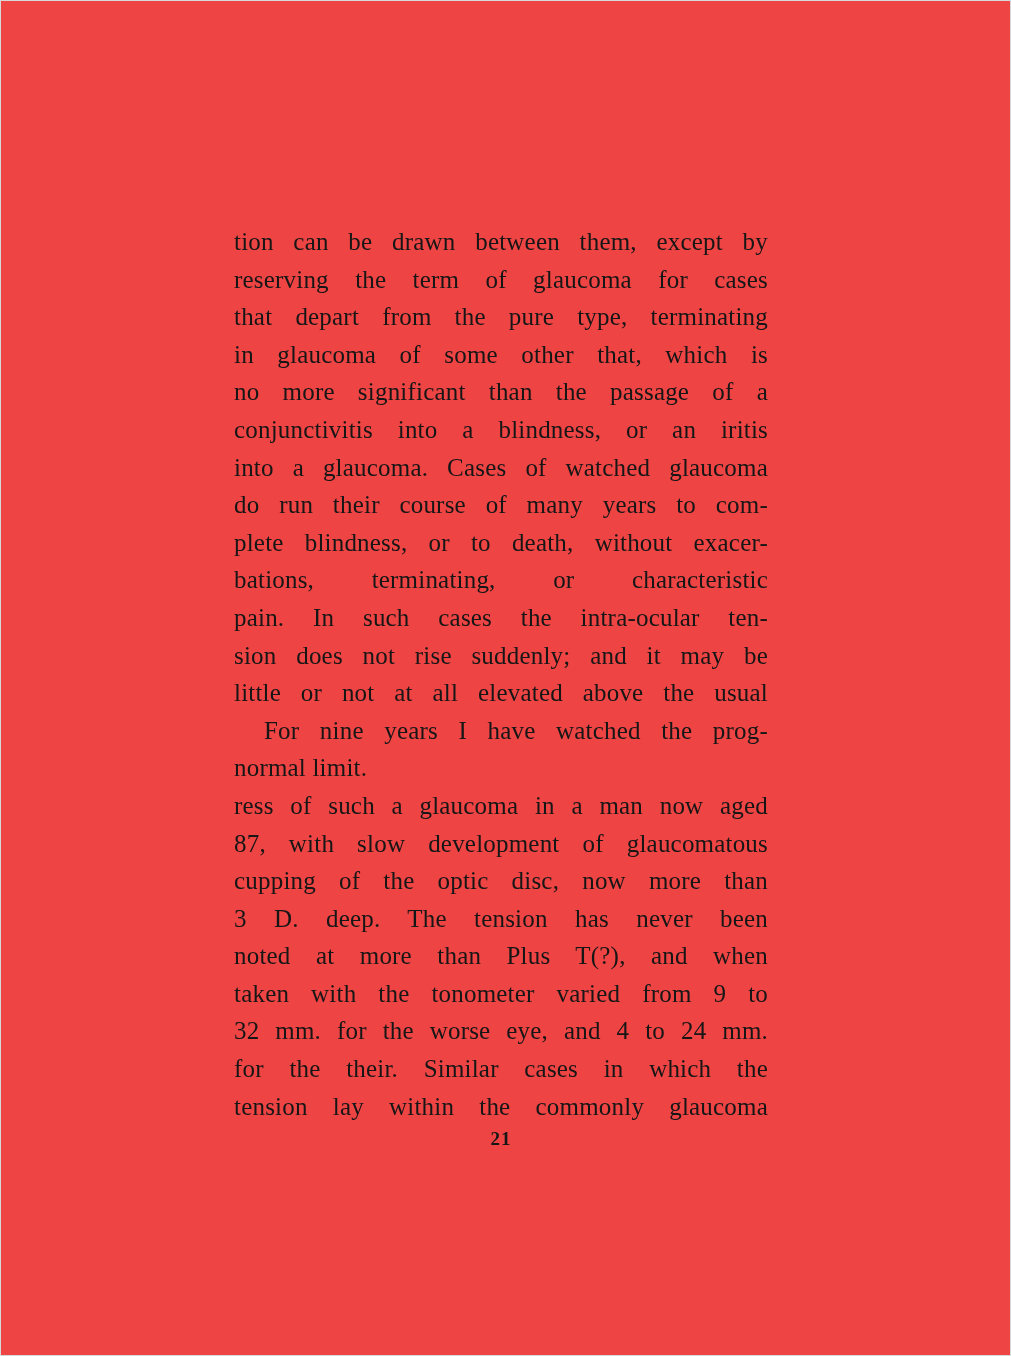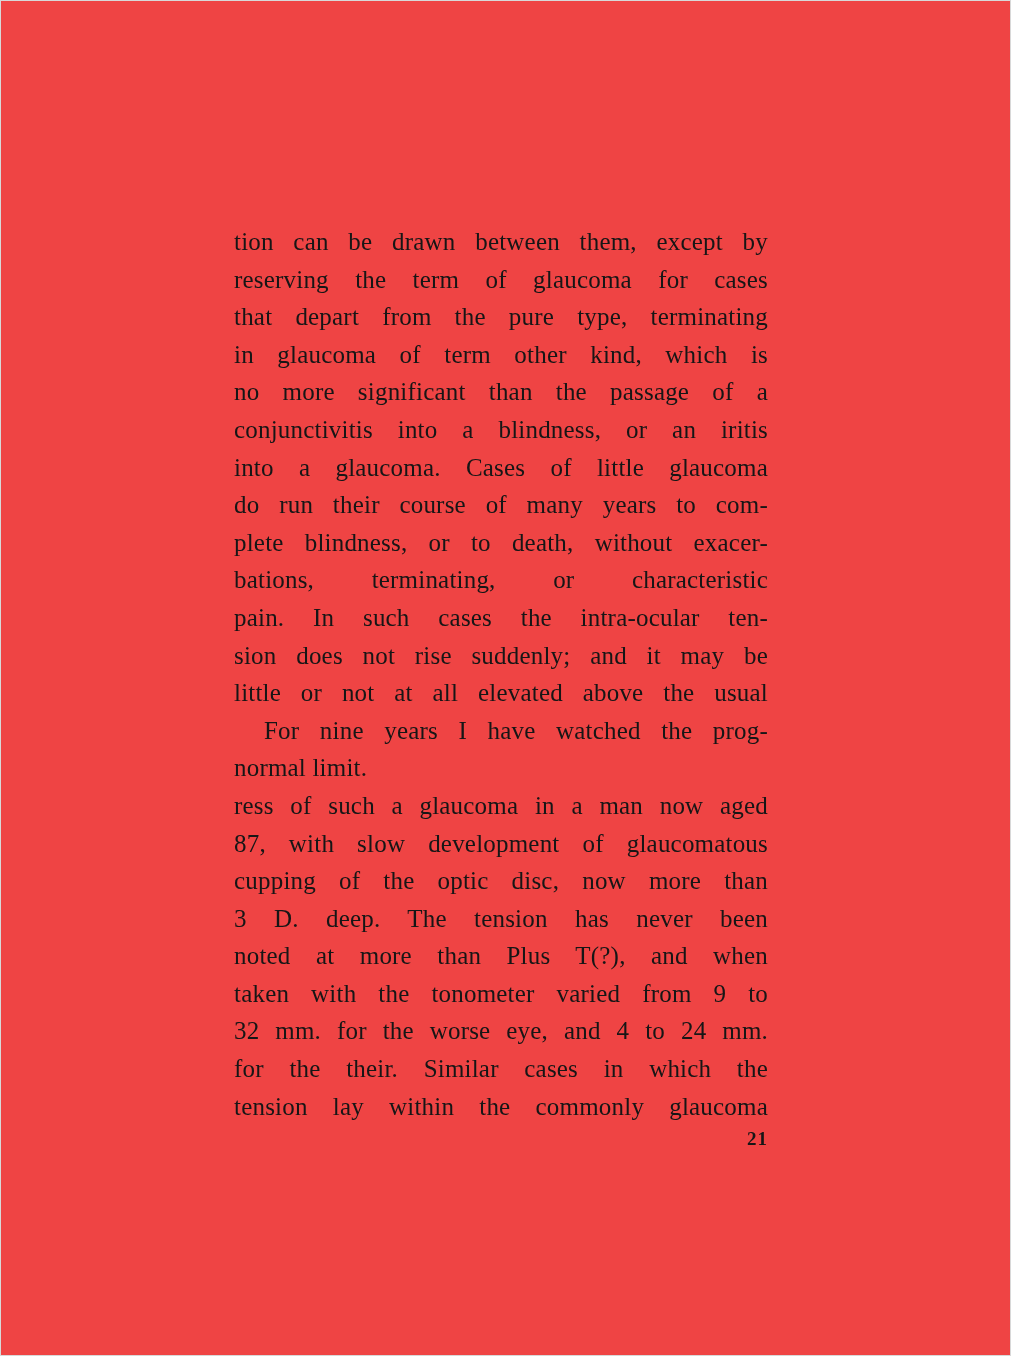--- a/index.html
+++ b/index.html
@@ -37,38 +37,38 @@
     text-align-last: left;
   }
   .line.indent {
     text-indent: 30px;
   }
   .page-number {
     position: absolute;
     left: 233px;
     top: 1127px;
     width: 534px;
-    text-align: right;
+    text-align: center;
     font-size: 19px;
     font-weight: bold;
     letter-spacing: 1px;
   }
 </style>
 </head>
 <body>
 
 <div class="page">
   <div class="text-block" id="text-block">
       <div class="line">tion can be drawn between them, except by</div>
       <div class="line">reserving the term of glaucoma for cases</div>
       <div class="line">that depart from the pure type, terminating</div>
-      <div class="line">in glaucoma of term other kind, which is</div>
+      <div class="line">in glaucoma of some other that, which is</div>
       <div class="line">no more significant than the passage of a</div>
       <div class="line">conjunctivitis into a blindness, or an iritis</div>
-      <div class="line">into a glaucoma.  Cases of little glaucoma</div>
+      <div class="line">into a glaucoma.  Cases of watched glaucoma</div>
       <div class="line">do run their course of many years to com-</div>
       <div class="line">plete blindness, or to death, without exacer-</div>
       <div class="line">bations, terminating, or characteristic</div>
       <div class="line">pain.  In such cases the intra-ocular ten-</div>
       <div class="line">sion does not rise suddenly; and it may be</div>
       <div class="line">little or not at all elevated above the usual</div>
       <div class="line indent">For nine years I have watched the prog-</div>
       <div class="line no-justify">normal limit.</div>
       <div class="line">ress of such a glaucoma in a man now aged</div>
       <div class="line">87, with slow development of glaucomatous</div>

